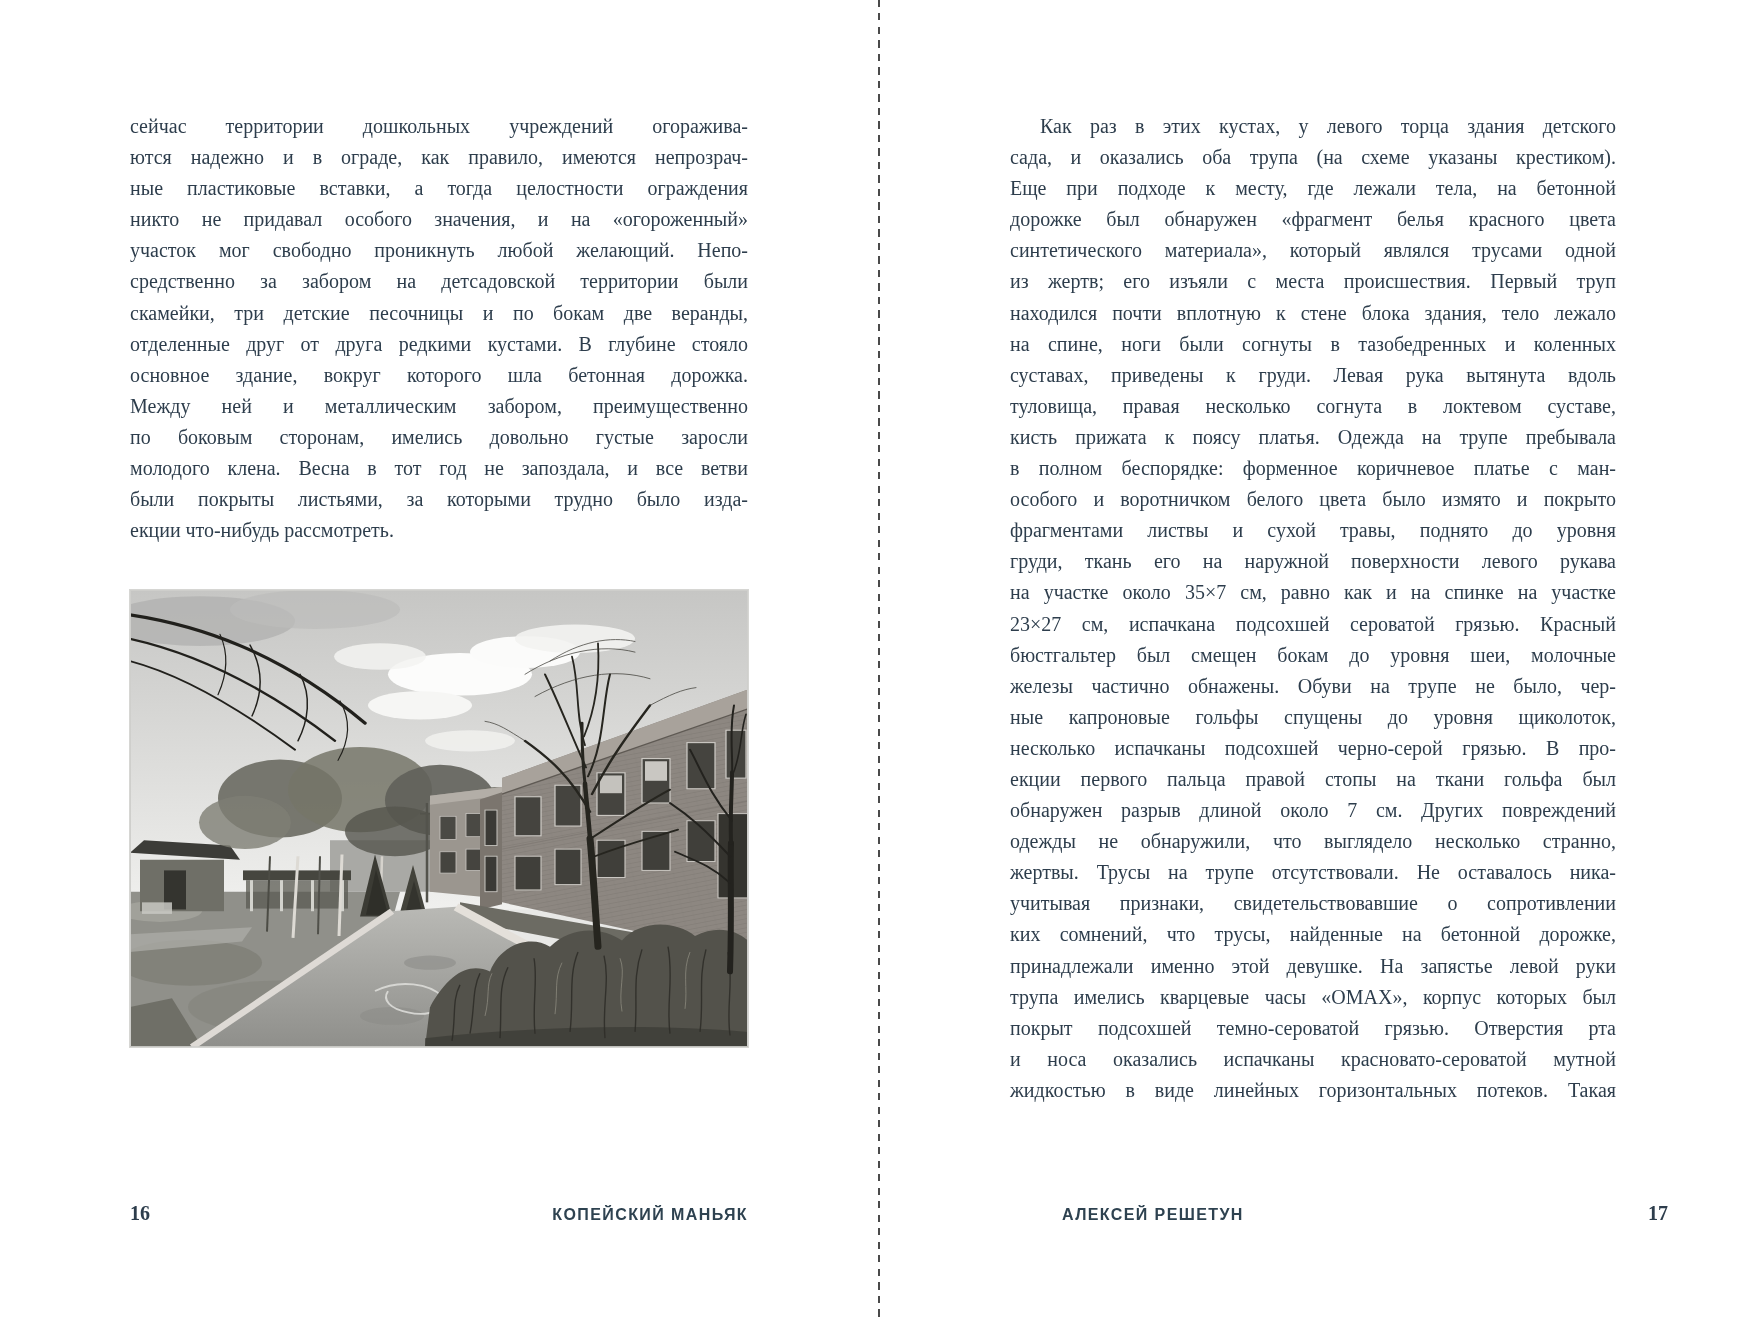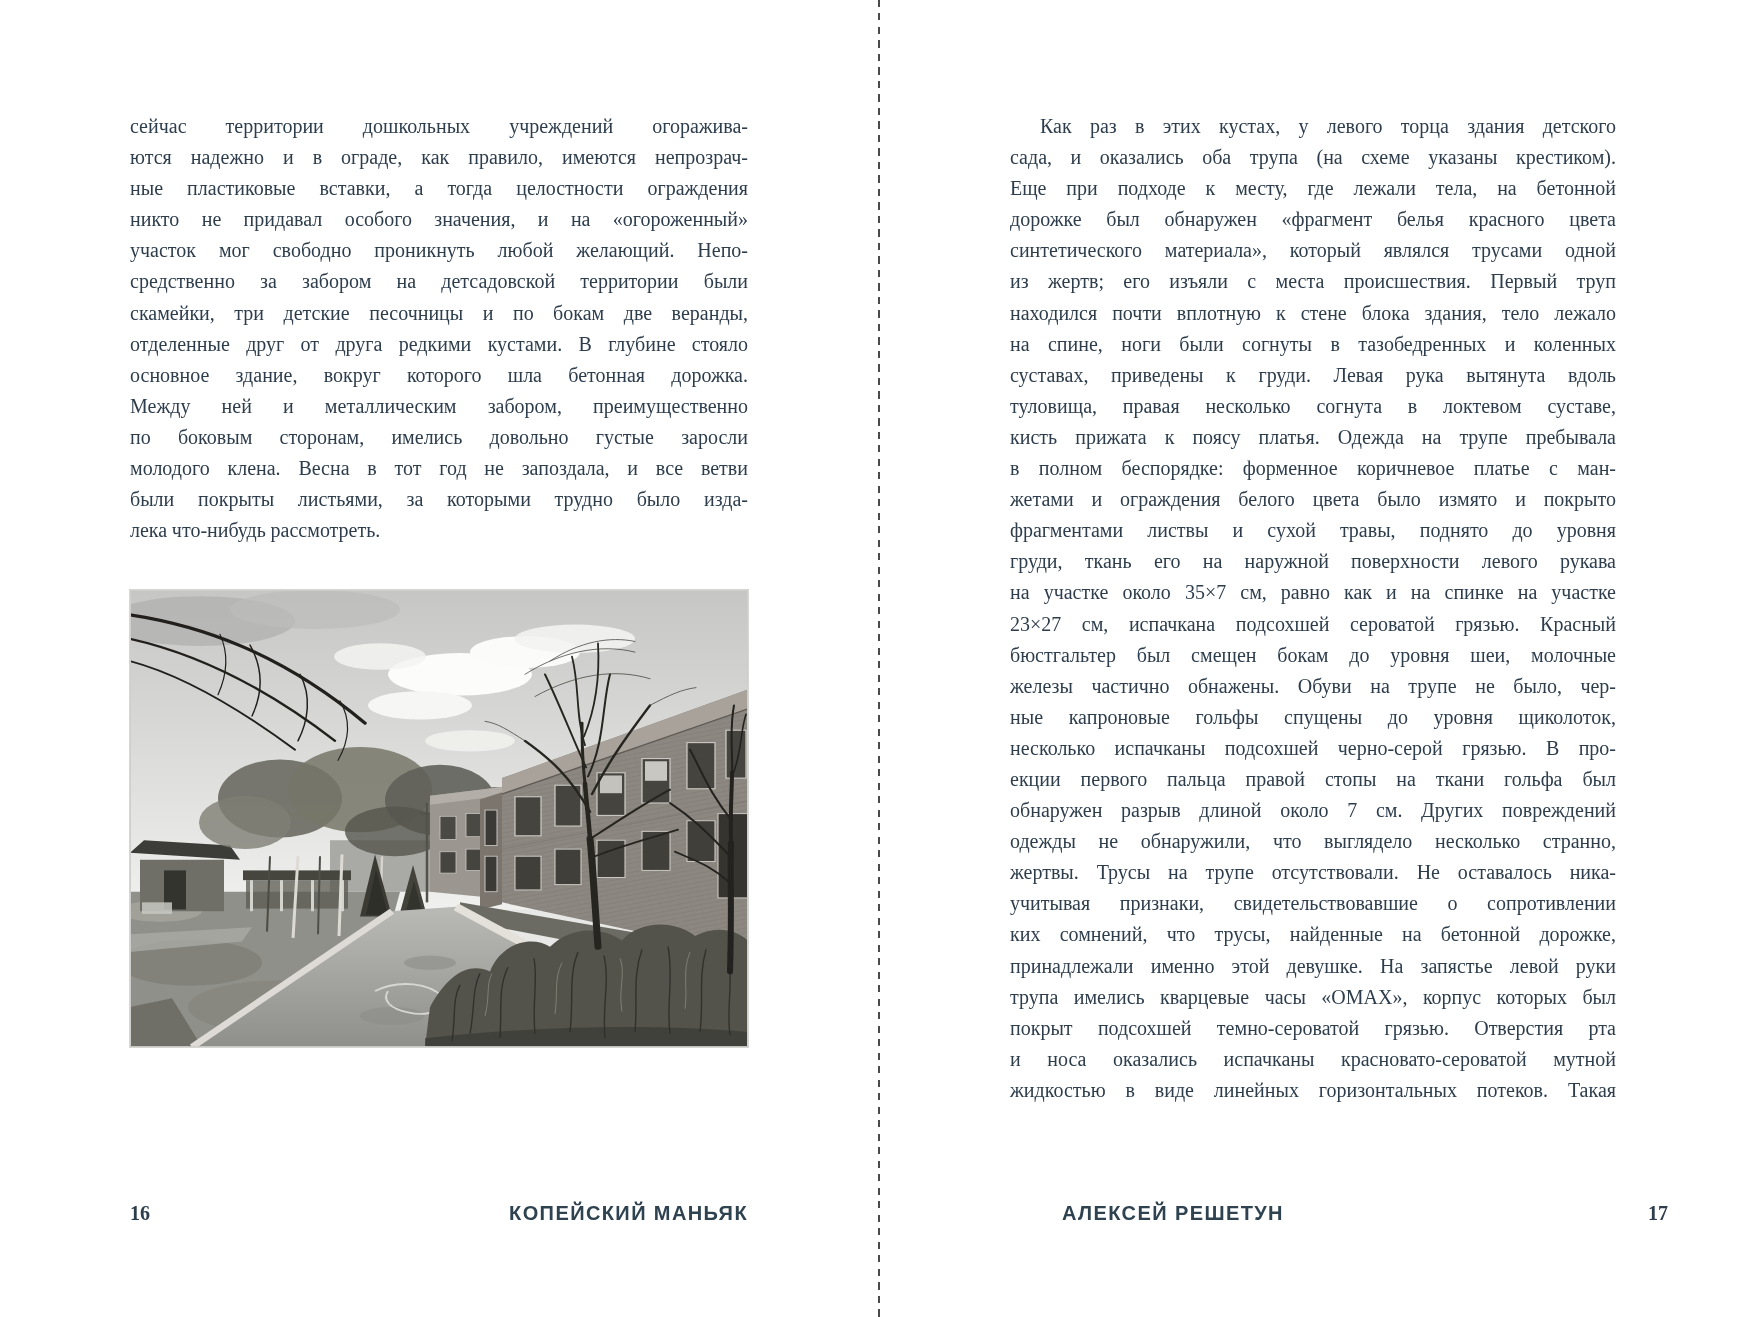--- a/index.html
+++ b/index.html
@@ -34,21 +34,21 @@
   .photo-frame{width:618px;height:457px;display:block;background:#e8e8e6;outline:1px solid #d6d6d3;}
   .footer{position:absolute;top:1202px;display:flex;justify-content:space-between;align-items:baseline;text-align:center;}
   .footer-left{left:130px;width:618px;}
   .footer-right{left:1062px;width:606px;}
   .pageno{
     font-family:"Liberation Serif","DejaVu Serif",serif;
     font-weight:700;font-size:20px;color:var(--ink);
   }
   .running{
     font-family:"Liberation Sans","DejaVu Sans",sans-serif;
-    font-weight:600;font-size:20px;letter-spacing:1.4px;color:var(--footer-ink);
+    font-weight:600;font-size:16px;letter-spacing:1.4px;color:var(--footer-ink);
   }
 </style>
 </head>
 <body>
 
 <div class="divider"></div>
 
 <section>
   <div class="body-text body-left">
       <div class="tline">сейчас территории дошкольных учреждений огоражива-</div>
@@ -57,21 +57,21 @@
       <div class="tline">никто не придавал особого значения, и на «огороженный»</div>
       <div class="tline">участок мог свободно проникнуть любой желающий. Непо-</div>
       <div class="tline">средственно за забором на детсадовской территории были</div>
       <div class="tline">скамейки, три детские песочницы и по бокам две веранды,</div>
       <div class="tline">отделенные друг от друга редкими кустами. В глубине стояло</div>
       <div class="tline">основное здание, вокруг которого шла бетонная дорожка.</div>
       <div class="tline">Между ней и металлическим забором, преимущественно</div>
       <div class="tline">по боковым сторонам, имелись довольно густые заросли</div>
       <div class="tline">молодого клена. Весна в тот год не запоздала, и все ветви</div>
       <div class="tline">были покрыты листьями, за которыми трудно было изда-</div>
-      <div class="tline">лека что-нибудь рассмотреть.</div>
+      <div class="tline">екции что-нибудь рассмотреть.</div>
     </div>
 
   <figure class="photo-figure">
     <svg class="photo-frame" viewBox="0 0 618 515" preserveAspectRatio="none" xmlns="http://www.w3.org/2000/svg">
       <defs>
         <linearGradient id="skyGrad" x1="0" y1="0" x2="0" y2="1">
           <stop offset="0" stop-color="#c6c6c4"></stop>
             <stop offset="1" stop-color="#f0f0ee"></stop>
         </linearGradient>
         <linearGradient id="pathGrad" x1="0" y1="0" x2="0" y2="1">
@@ -279,21 +279,21 @@
       <div class="tline">Еще при подходе к месту, где лежали тела, на бетонной</div>
       <div class="tline">дорожке был обнаружен «фрагмент белья красного цвета</div>
       <div class="tline">синтетического материала», который являлся трусами одной</div>
       <div class="tline">из жертв; его изъяли с места происшествия. Первый труп</div>
       <div class="tline">находился почти вплотную к стене блока здания, тело лежало</div>
       <div class="tline">на спине, ноги были согнуты в тазобедренных и коленных</div>
       <div class="tline">суставах, приведены к груди. Левая рука вытянута вдоль</div>
       <div class="tline">туловища, правая несколько согнута в локтевом суставе,</div>
       <div class="tline">кисть прижата к поясу платья. Одежда на трупе пребывала</div>
       <div class="tline">в полном беспорядке: форменное коричневое платье с ман-</div>
-      <div class="tline">жетами и ограждения белого цвета было измято и покрыто</div>
+      <div class="tline">особого и воротничком белого цвета было измято и покрыто</div>
       <div class="tline">фрагментами листвы и сухой травы, поднято до уровня</div>
       <div class="tline">груди, ткань его на наружной поверхности левого рукава</div>
       <div class="tline">на участке около 35×7 см, равно как и на спинке на участке</div>
       <div class="tline">23×27 см, испачкана подсохшей сероватой грязью. Красный</div>
       <div class="tline">бюстгальтер был смещен бокам до уровня шеи, молочные</div>
       <div class="tline">железы частично обнажены. Обуви на трупе не было, чер-</div>
       <div class="tline">ные капроновые гольфы спущены до уровня щиколоток,</div>
       <div class="tline">несколько испачканы подсохшей черно-серой грязью. В про-</div>
       <div class="tline">екции первого пальца правой стопы на ткани гольфа был</div>
       <div class="tline">обнаружен разрыв длиной около 7 см. Других повреждений</div>

